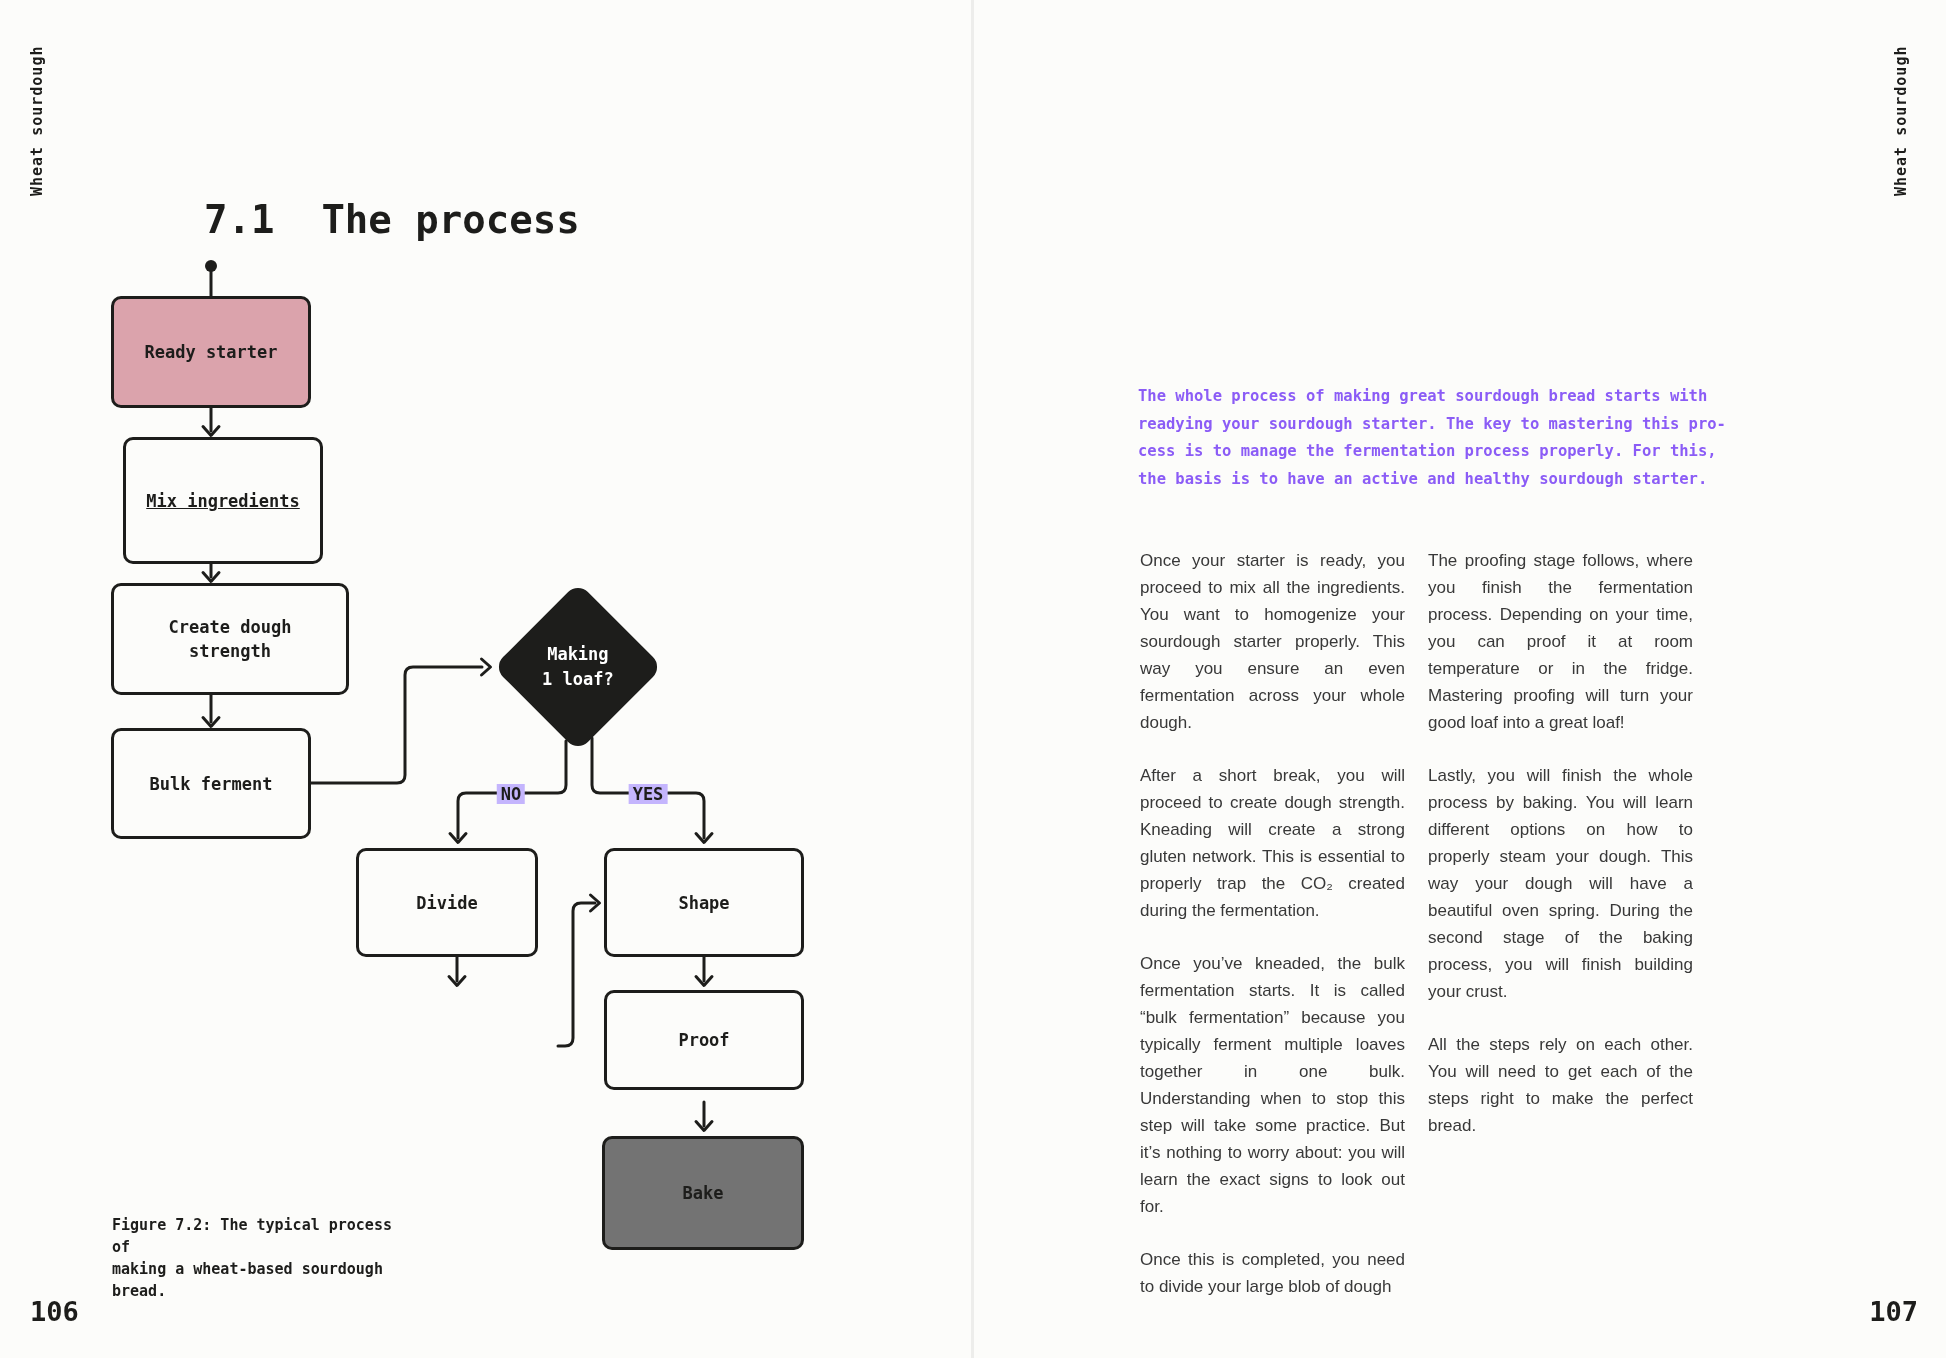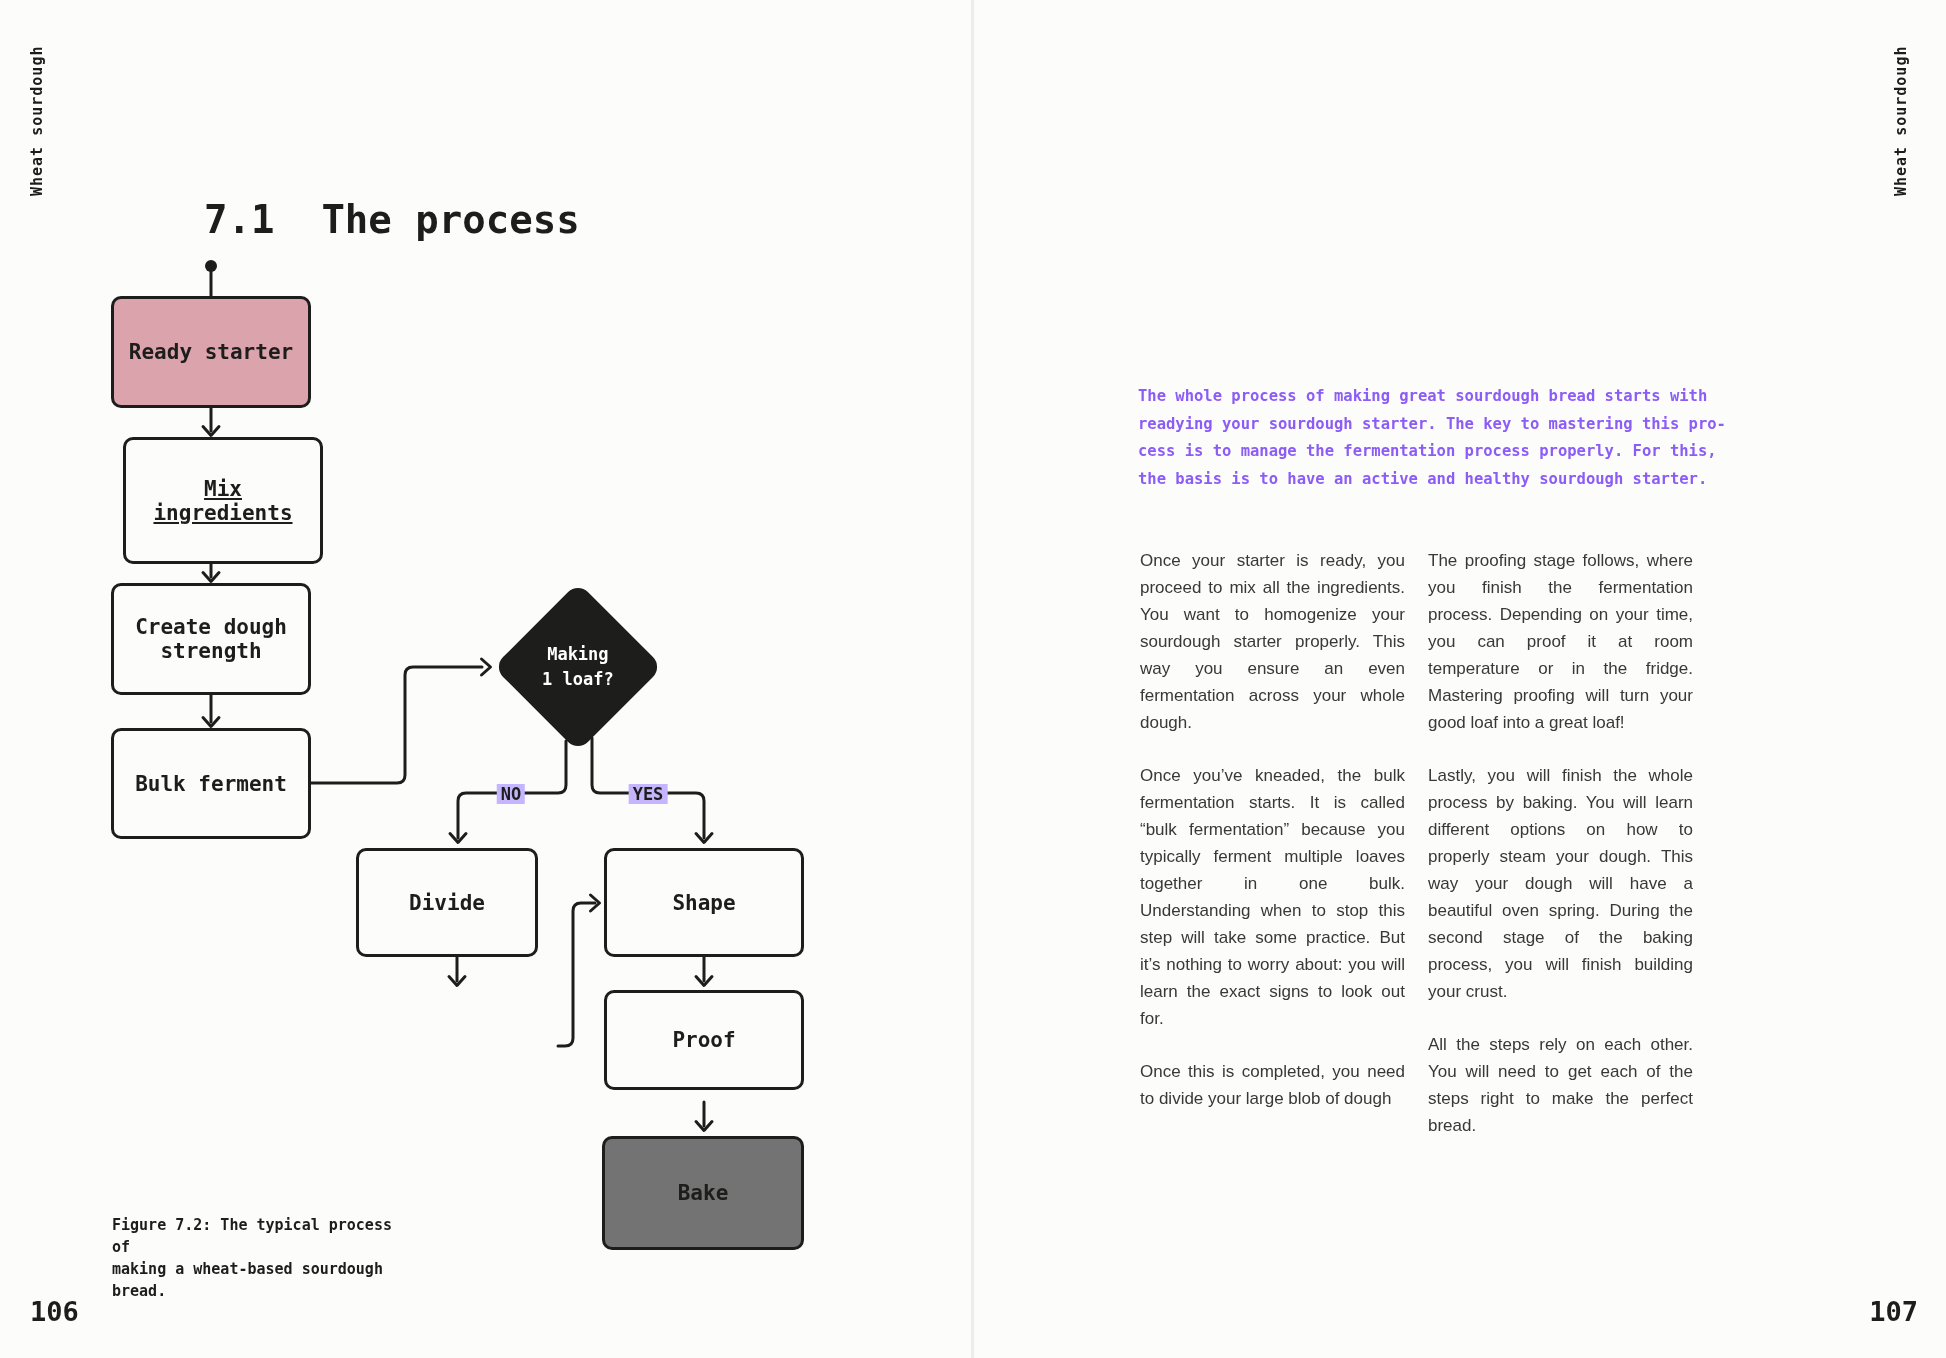--- a/index.html
+++ b/index.html
@@ -31,28 +31,28 @@
   }
   .page-title .num { margin-right:47px; }
 
   
   .flowchart { position:absolute; left:0; top:0; width:973px; height:1358px; }
   .fc-svg { position:absolute; left:0; top:0; }
   .fc-box {
     position:absolute; background:#fcfcfa;
     border:3px solid #1d1d1b; border-radius:10px;
     display:flex; align-items:center; justify-content:center;
-    text-align:center; font-weight:bold; font-size:21px; line-height:24px;
+    text-align:center; font-weight:bold; font-size:17px; line-height:24px;
     color:#1d1d1b; padding:10px 14px;
   }
   .fc-box.start { background:#dba3ac; }
   .fc-box.end   { background:#737373; }
   .fc-ready    { left:111px; top:296px;  width:200px; height:112px; }
   .fc-mix      { left:123px; top:437px;  width:200px; height:127px;text-decoration:underline; }
-  .fc-create   { left:111px; top:583px;  width:200px; height:112px; }
+  .fc-create   { left:111px; top:583px;  width:238px; height:112px; }
   .fc-bulk     { left:111px; top:728px;  width:200px; height:111px; }
   .fc-divide   { left:356px; top:848px;  width:182px; height:109px; }
   .fc-shape    { left:604px; top:848px;  width:200px; height:109px; }
   .fc-preshape { left:356px; top:990px;  width:202px; height:112px; }
   .fc-proof    { left:604px; top:990px;  width:200px; height:100px; }
   .fc-bake     { left:602px; top:1136px; width:202px; height:114px; }
 
   .fc-diamond {
     position:absolute; left:518px; top:607px; width:120px; height:120px;
     background:#1d1d1b; border-radius:14px; transform:rotate(45deg);
@@ -182,20 +182,21 @@
   <div class="gutter"></div>
 
   <div class="intro">The whole process of making great sourdough bread starts with
 readying your sourdough starter. The key to mastering this pro-
 cess is to manage the fermentation process properly. For this,
 the basis is to have an active and healthy sourdough starter.</div>
 
   <div class="columns">
     <div class="col">
       <p>Once your starter is ready, you proceed to mix all the ingredients. You want to homogenize your sourdough starter properly. This way you ensure an even fermentation across your whole dough.</p>
+      <p>After a short break, you will proceed to create dough strength. Kneading will create a strong gluten network. This is essential to properly trap the CO₂ created during the fermentation.</p>
       <p>Once you’ve kneaded, the bulk fermentation starts. It is called “bulk fermentation” because you typically ferment multiple loaves together in one bulk. Understanding when to stop this step will take some practice. But it’s nothing to worry about: you will learn the exact signs to look out for.</p>
       <p>Once this is completed, you need to divide your large blob of dough</p>
     </div>
     <div class="col">
       <p>The proofing stage follows, where you finish the fermentation process. Depending on your time, you can proof it at room temperature or in the fridge. Mastering proofing will turn your good loaf into a great loaf!</p>
       <p>Lastly, you will finish the whole process by baking. You will learn different options on how to properly steam your dough. This way your dough will have a beautiful oven spring. During the second stage of the baking process, you will finish building your crust.</p>
       <p>All the steps rely on each other. You will need to get each of the steps right to make the perfect bread.</p>
     </div>
   </div>
 

